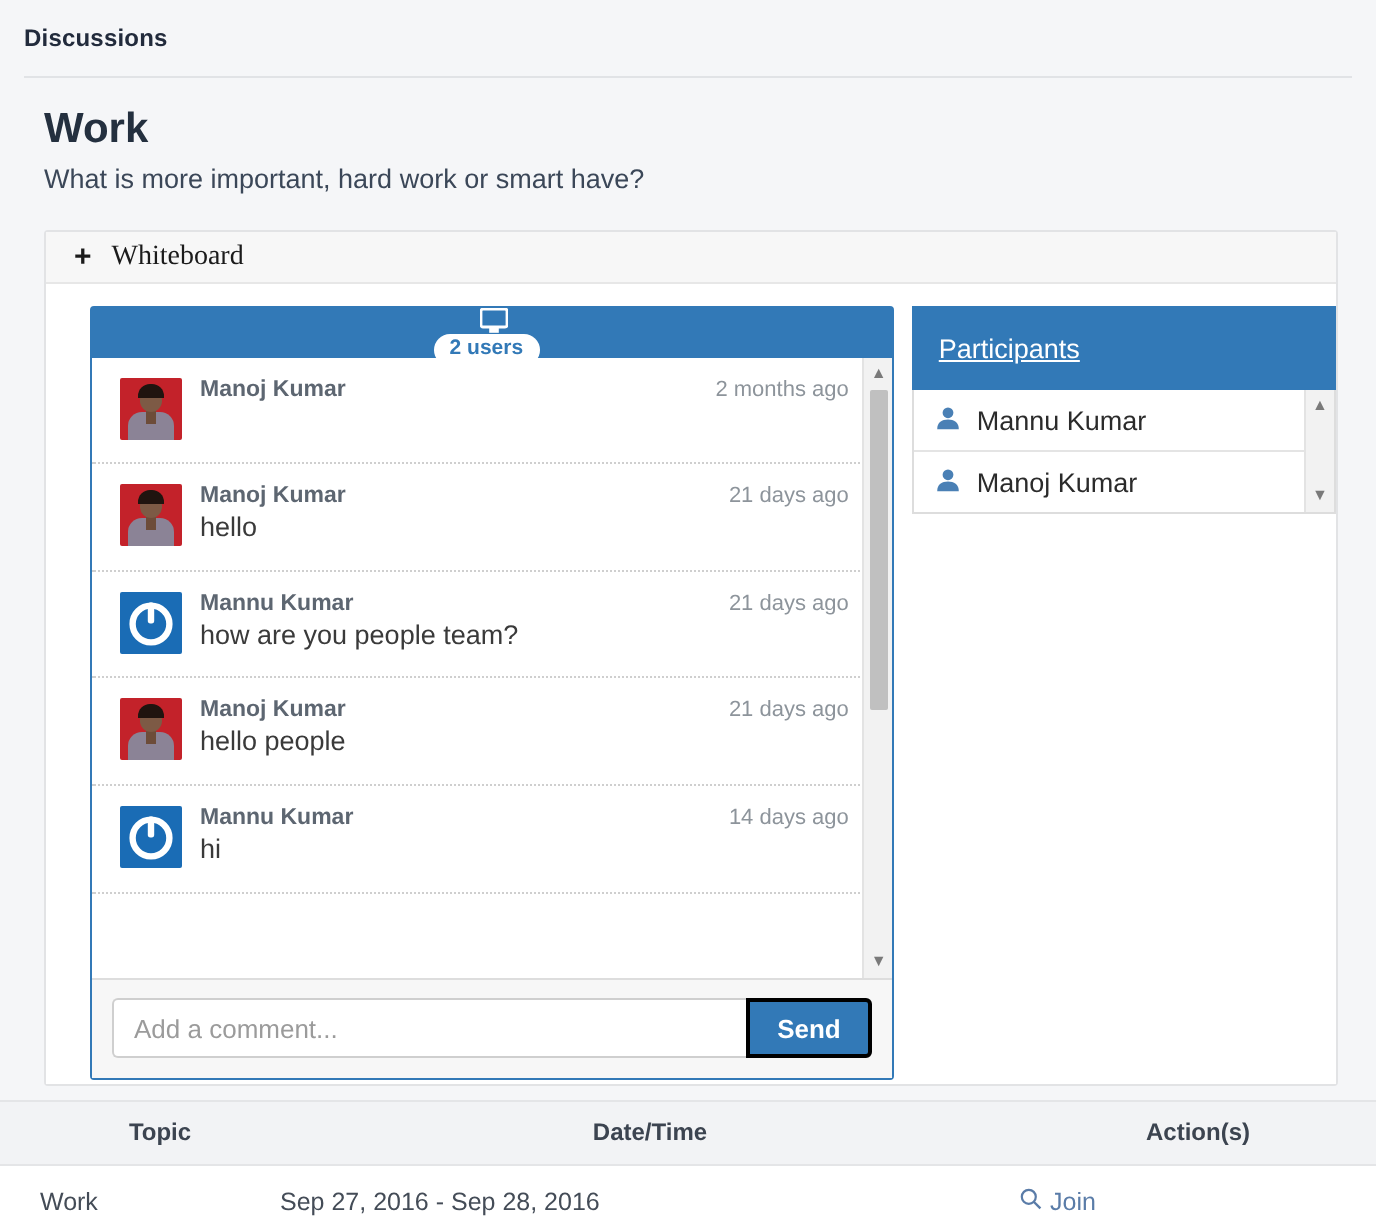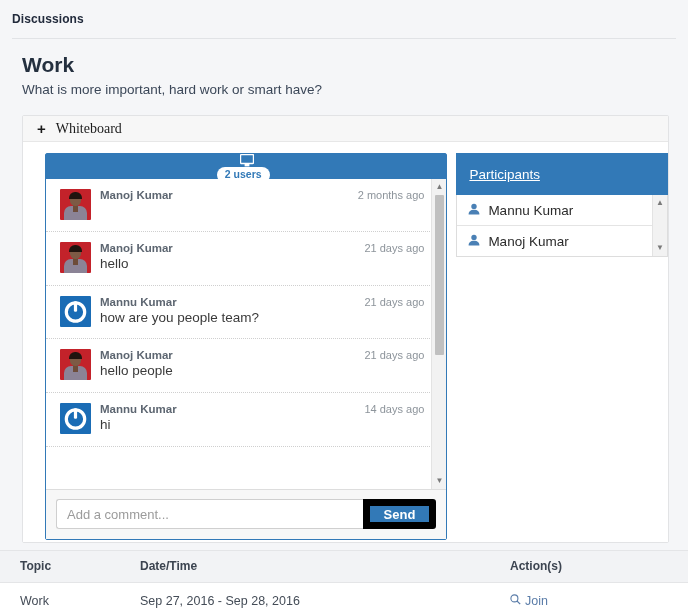--- a/index.html
+++ b/index.html
@@ -270,21 +270,21 @@
     font-family: "Liberation Sans", sans-serif;
     color: #555;
     background: #ffffff;
     outline: none;
     box-sizing: border-box;
   }
   .comment-input::placeholder { color: #9b9b9b; }
   .send-btn {
     height: 30px;
     background: #3279b7;
-    border: 7px solid #000000;
+    border: 2px solid #000000;
     border-radius: 0 3px 3px 0;
     color: #ffffff;
     font-size: 13px;
     font-weight: bold;
     padding: 0 14px;
     cursor: pointer;
     font-family: "Liberation Sans", sans-serif;
     box-sizing: border-box;
   }
 
@@ -339,21 +339,21 @@
   .bottom-table {
     position: absolute;
     left: 0;
     top: 550px;
     width: 688px;
     border-collapse: collapse;
     font-size: 12.5px;
   }
   .bottom-table th {
     background: #f2f3f5;
-    text-align: left;
+    text-align: center;
     font-weight: bold;
     color: #3c4450;
     padding: 8px 0 9px 0;
     border-top: 1px solid #e4e5e7;
     border-bottom: 1px solid #e4e5e7;
     font-size: 12px;
   }
   .bottom-table td {
     background: #ffffff;
     padding: 11px 0 12px 0;

